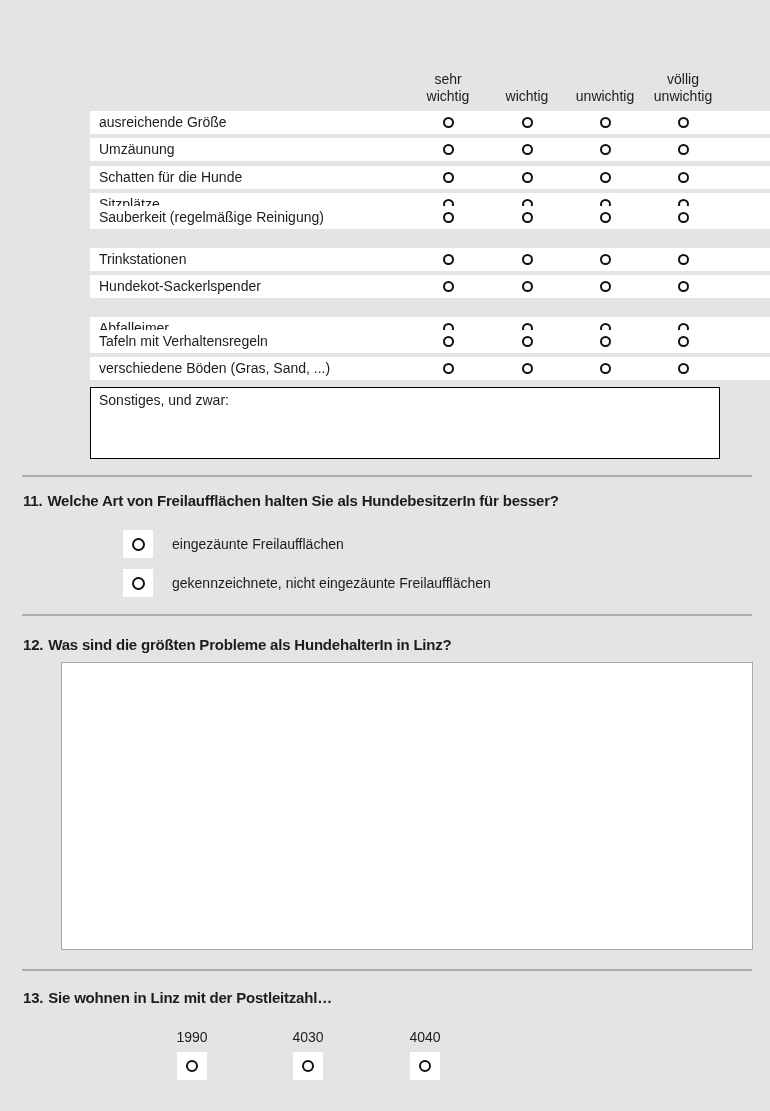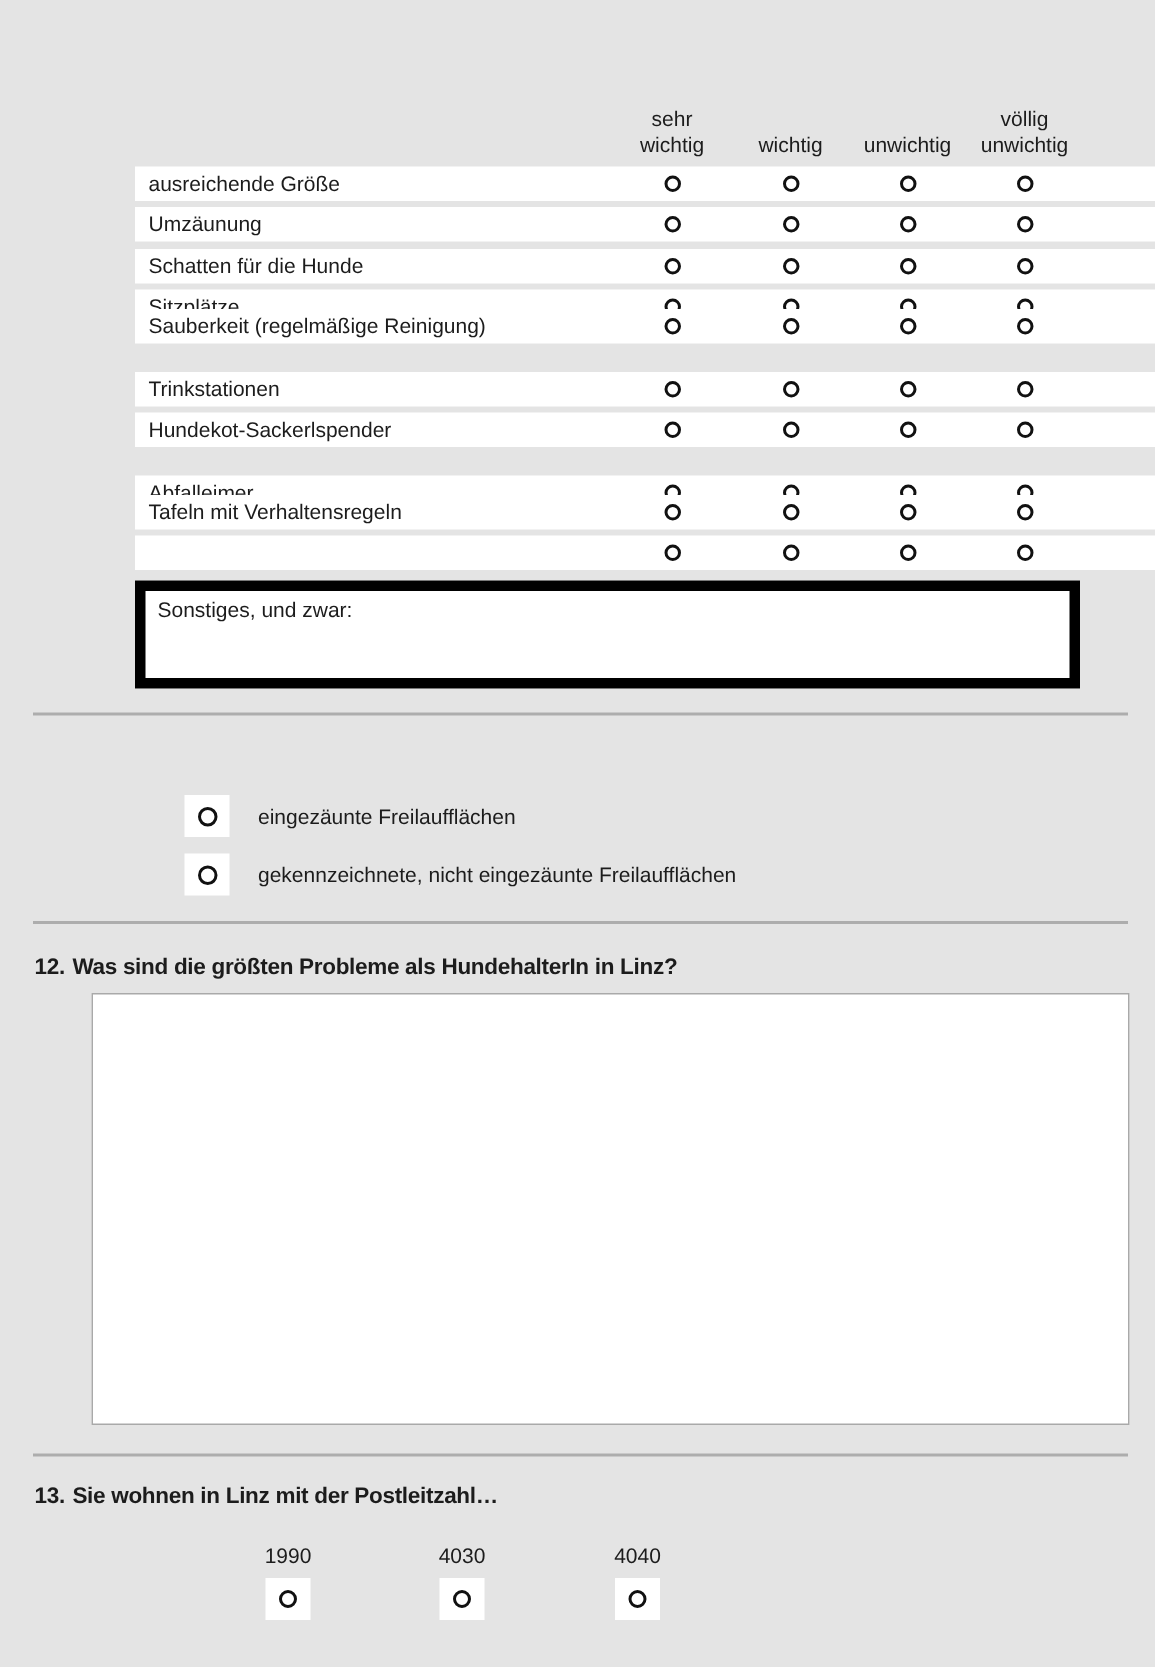--- a/index.html
+++ b/index.html
@@ -13,21 +13,21 @@
          align-items:flex-end;justify-content:center;text-align:center;
          white-space:pre-line;font-size:14px;line-height:17px;}
   .m-row{position:absolute;left:90px;width:760px;height:23px;background:#ffffff;}
   .m-label{position:absolute;left:9px;top:0;line-height:23px;font-size:14px;white-space:nowrap;}
   .radio{display:inline-block;background:#fff;border:2px solid #111111;
          border-radius:50%;box-sizing:border-box;}
   .r11{width:11px;height:11px;position:absolute;top:6px;}
   .r13{width:13px;height:13px;}
   .r12{width:12px;height:12px;}
   .other-box{position:absolute;left:90px;top:387px;width:630px;height:72px;
-             background:#ffffff;border:7px solid #000000;box-sizing:border-box;}
+             background:#ffffff;border:1px solid #000000;box-sizing:border-box;}
   .other-label{position:absolute;left:8px;top:4px;font-size:14px;line-height:17px;}
   .divider{position:absolute;left:22px;width:730px;height:2px;background:#adadad;}
   .opt-row{position:absolute;left:123px;height:28px;}
   .opt-box{position:absolute;left:0;top:0;width:30px;height:28px;background:#ffffff;
            display:flex;align-items:center;justify-content:center;}
   .opt-label{position:absolute;left:49px;top:0;line-height:28px;font-size:14px;white-space:nowrap;}
   .big-box{position:absolute;left:61px;top:662px;width:692px;height:288px;
            background:#ffffff;border:1px solid #a9a9a9;box-sizing:border-box;}
   .plz-label{position:absolute;top:1029px;width:80px;text-align:center;
              font-size:14px;line-height:17px;}
@@ -107,33 +107,37 @@
         <span class="radio r11" style="left: 587.5px;"></span>
       </div>
       <div class="m-row" style="top: 329.8px;">
         <span class="m-label">Tafeln mit Verhaltensregeln</span>
         <span class="radio r11" style="left: 352.5px;"></span>
         <span class="radio r11" style="left: 431.5px;"></span>
         <span class="radio r11" style="left: 509.5px;"></span>
         <span class="radio r11" style="left: 587.5px;"></span>
       </div>
       <div class="m-row" style="top: 357.15px;">
+        <span class="m-label">verschiedene Böden (Gras, Sand, ...)</span>
         <span class="radio r11" style="left: 352.5px;"></span>
         <span class="radio r11" style="left: 431.5px;"></span>
         <span class="radio r11" style="left: 509.5px;"></span>
         <span class="radio r11" style="left: 587.5px;"></span>
       </div>
     </div>
 
   <div class="other-box">
     <span class="other-label">Sonstiges, und zwar:</span>
   </div>
 
   <div class="divider" style="top:475px"></div>
 
+  <div class="q-heading" style="top:492px">
+    <span class="q-num">11.</span><span>Welche Art von Freilaufflächen halten Sie als HundebesitzerIn für besser?</span>
+  </div>
 
   <div id="q11opts">
       <div class="opt-row" style="top: 530px;">
         <span class="opt-box">
           <span class="radio r13"></span>
         </span>
         <span class="opt-label">eingezäunte Freilaufflächen</span>
       </div>
       <div class="opt-row" style="top: 569.3px;">
         <span class="opt-box">

